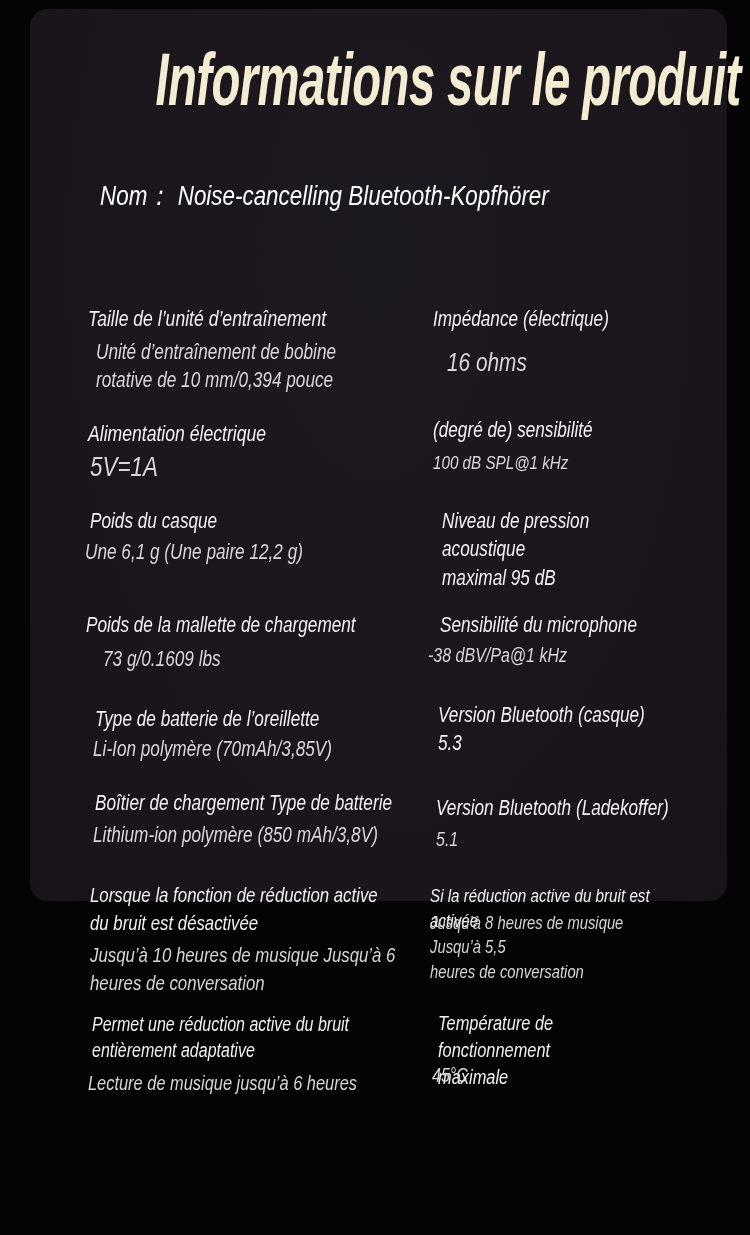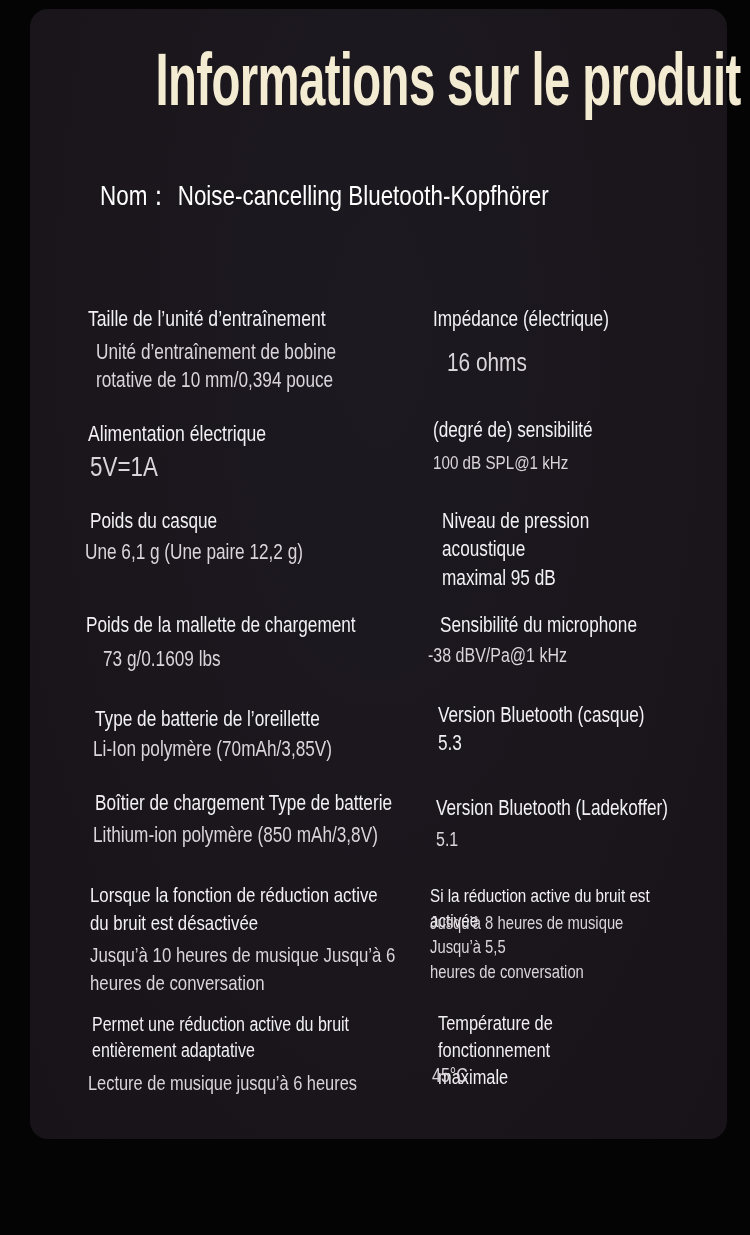--- a/index.html
+++ b/index.html
@@ -9,23 +9,24 @@
     height: 1235px;
     background: #040404;
     overflow: hidden;
     font-family: "Liberation Sans", sans-serif;
   }
   .panel {
     position: absolute;
     left: 30px;
     top: 9px;
     width: 697px;
-    height: 1130px;
+    height: 892px;
     border-radius: 18px;
     background: radial-gradient(ellipse at 50% 28%, #1d1920 0%, #1a161c 55%, #171318 100%);
+    font-style: italic;
   }
   .title {
     position: absolute;
     top: 28px;
     left: 0;
     right: 0;
     margin: 0;
     text-align: center;
     font-size: 74px;
     font-weight: bold;

